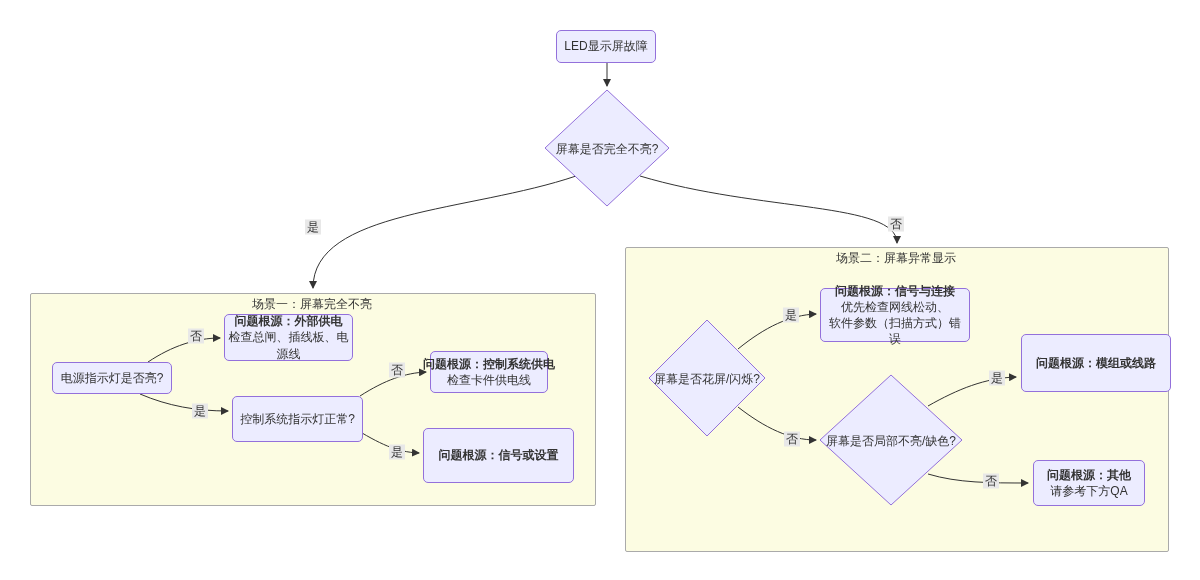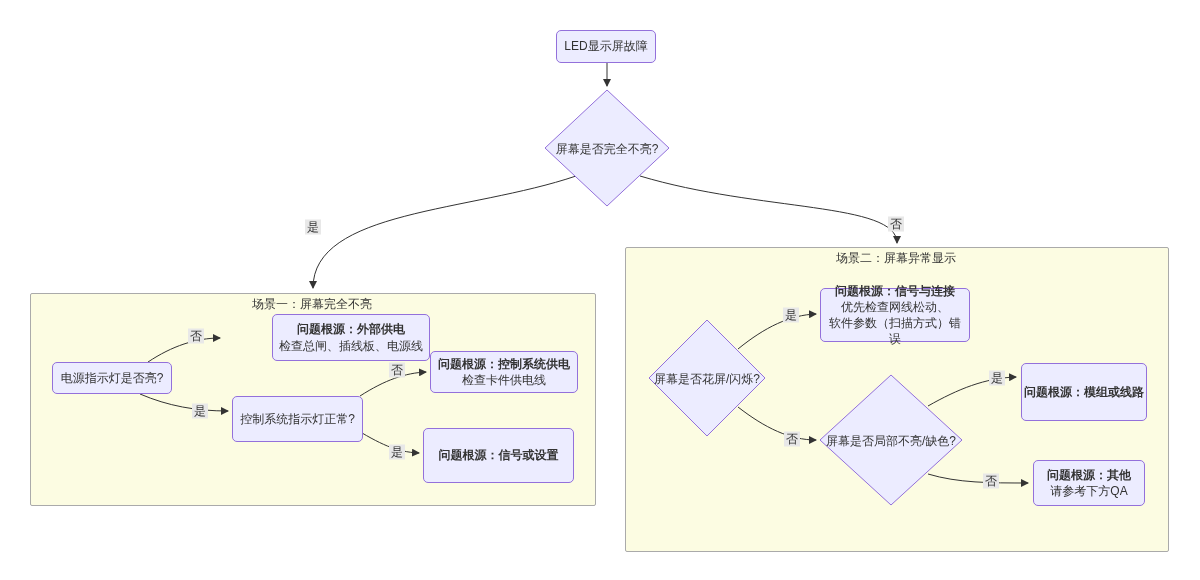--- a/index.html
+++ b/index.html
@@ -69,45 +69,45 @@
   </svg>
 
   <div class="node" style="left:556px;top:30px;width:100px;height:33px;">
     <span>LED显示屏故障</span>
   </div>
 
   <div class="node" style="left:52px;top:362px;width:120px;height:32px;">
     <span>电源指示灯是否亮?</span>
   </div>
 
-  <div class="node" style="left:224px;top:314px;width:158px;height:47px;margin-left:48px;">
+  <div class="node" style="left:224px;top:314px;width:129px;height:47px;">
     <span class="title">问题根源：外部供电</span>
     <span class="desc">检查总闸、插线板、电源线</span>
   </div>
 
   <div class="node" style="left:232px;top:396px;width:131px;height:46px;">
     <span>控制系统指示灯正常?</span>
   </div>
 
-  <div class="node" style="left:430px;top:351px;width:148px;height:42px;">
+  <div class="node" style="left:430px;top:351px;width:118px;height:42px;">
     <span class="title">问题根源：控制系统供电</span>
     <span class="desc">检查卡件供电线</span>
   </div>
 
   <div class="node" style="left:423px;top:428px;width:151px;height:55px;">
     <span class="title">问题根源：信号或设置</span>
   </div>
 
   <div class="node" style="left:820px;top:288px;width:150px;height:54px;">
     <span class="title">问题根源：信号与连接</span>
     <span class="desc">优先检查网线松动、
 软件参数（扫描方式）错误</span>
   </div>
 
-  <div class="node" style="left:1021px;top:363px;width:126px;height:58px;">
+  <div class="node" style="left:1021px;top:334px;width:150px;height:58px;">
     <span class="title">问题根源：模组或线路</span>
   </div>
 
   <div class="node" style="left:1033px;top:460px;width:112px;height:46px;">
     <span class="title">问题根源：其他</span>
     <span class="desc">请参考下方QA</span>
   </div>
 
   <span class="diamond-text" style="left:607px;top:149px;">屏幕是否完全不亮?</span>
   <span class="diamond-text" style="left:707px;top:379px;">屏幕是否花屏/闪烁?</span>

